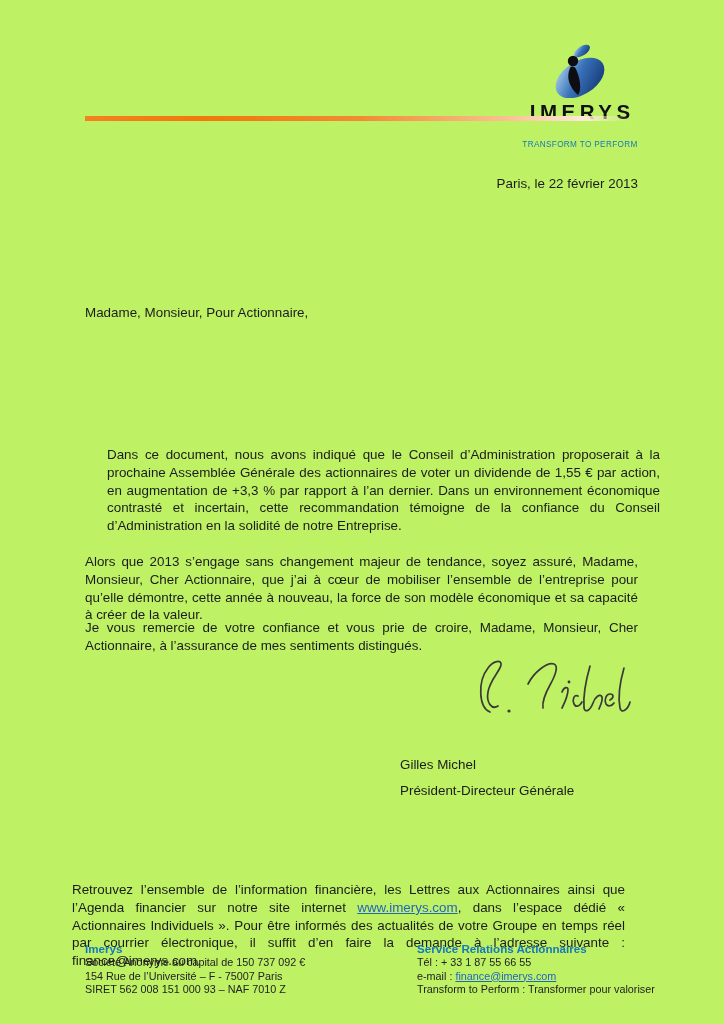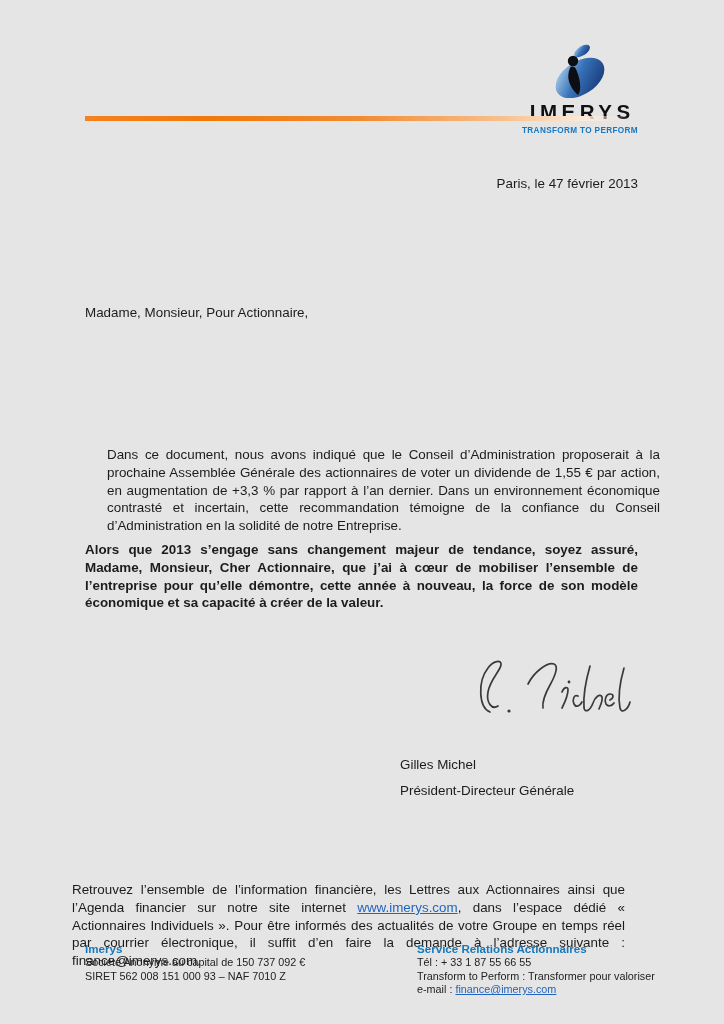--- a/index.html
+++ b/index.html
@@ -1,49 +1,49 @@
 <!DOCTYPE html>
 <html lang="fr"><head>
 <meta charset="utf-8">
 <style>
   html,body{margin:0;padding:0;background:#ffffff;}
   .page{
     position:relative;
     width:724px;height:1024px;
-    background:#e5e5e5;
+    background:#bef264;
     font-family:"Liberation Sans", sans-serif;
     color:#1c1c1c;
     overflow:hidden;
     margin:0 auto;
   }
   
   .logo-block{position:absolute;top:40px;right:86px;width:116px;text-align:center;}
   .logo-mark{display:block;margin:0 auto 2px auto;}
   .logo-wordmark{
     font-size:20.5px;font-weight:700;letter-spacing:4.5px;margin-right:-4.5px;
     color:#111114;white-space:nowrap;
   }
   .logo-tagline{
-    margin-top:2px;font-size:8.2px;font-weight:700;color:#1777c0;
+    margin-top:16px;font-size:8.2px;font-weight:400;color:#1777c0;
     letter-spacing:0.35px;white-space:nowrap;
   }
   .accent-rule{
     position:absolute;top:116px;left:85px;width:554px;height:5px;
     background:linear-gradient(90deg,#f58220 0%,#f0790a 22%,#f28c33 50%,#f8c190 76%,#fdeada 90%,rgba(255,255,255,0) 98%);
   }
   
   .date-line{
     position:absolute;top:176px;left:85px;width:553px;
     font-size:13.4px;text-align:right;
   }
   .salutation{position:absolute;top:305px;left:85px;width:553px;font-size:13.4px;}
   .para{position:absolute;left:85px;width:553px;font-size:13.4px;line-height:17.6px;text-align:justify;}
   .p1{top:363px;}
   .p2{top:433px;margin-left:22px;}
-  .p3{top:528px;font-weight:bold;}
+  .p3{top:540px;}
   .p4{top:606px;}
   .sig{position:absolute;left:462px;top:648px;}
   .signer{position:absolute;top:757px;left:400px;width:303px;text-align:left;font-size:13.4px;}
   .signer-title{margin-top:11px;}
   .info-para{position:absolute;top:868px;left:72px;width:553px;font-size:13.4px;line-height:17.6px;text-align:justify;}
   a.doc-link{color:#2365be;text-decoration:underline;cursor:pointer;}
   
   .footer-col{position:absolute;top:942px;font-size:10.8px;line-height:13.6px;color:#222;}
   .footer-col.left{left:85px;width:300px;}
   .footer-col.right{left:417px;width:290px;}
@@ -67,26 +67,27 @@
       <ellipse cx="40" cy="38" rx="27" ry="16.5" transform="rotate(-33 40 38)" fill="url(#ellgrad)"></ellipse>
       <circle cx="33" cy="21" r="5.2" fill="#0d0d12"></circle>
       <path d="M30,28 C26,37 29,47 38,55 C42,50 40,38 36,29 C34,26 31,26 30,28 Z" fill="#0d0d12"></path>
     </svg>
     <div class="logo-wordmark">IMERYS</div>
     <div class="logo-tagline">TRANSFORM TO PERFORM</div>
   </div>
 
   <div class="accent-rule"></div>
 
-  <div class="date-line">Paris, le 47 février 2013</div>
+  <div class="date-line">Paris, le 22 février 2013</div>
 
   <div class="salutation">Madame, Monsieur, Pour Actionnaire,</div>
 
   <p class="para p2">Dans ce document, nous avons indiqué que le Conseil d’Administration proposerait à la prochaine Assemblée Générale des actionnaires de voter un dividende de 1,55 € par action, en augmentation de +3,3 % par rapport à l’an dernier. Dans un environnement économique contrasté et incertain, cette recommandation témoigne de la confiance du Conseil d’Administration en la solidité de notre Entreprise.</p>
   <p class="para p3">Alors que 2013 s’engage sans changement majeur de tendance, soyez assuré, Madame, Monsieur, Cher Actionnaire, que j’ai à cœur de mobiliser l’ensemble de l’entreprise pour qu’elle démontre, cette année à nouveau, la force de son modèle économique et sa capacité à créer de la valeur.</p>
+  <p class="para p4">Je vous remercie de votre confiance et vous prie de croire, Madame, Monsieur, Cher Actionnaire, à l’assurance de mes sentiments distingués.</p>
 
   <svg class="sig" width="175" height="88" viewBox="0 0 175 88" fill="none" stroke="#3a3a3a" stroke-width="1.7" stroke-linecap="round" stroke-linejoin="round">
     <path d="M28,64 C17,60 15,34 26,20 C31,13 40,11 39,17 C38,23 28,32 26,44 C24,55 30,62 36,58"></path>
     <circle cx="47" cy="63" r="1.6" fill="#3a3a3a" stroke="none"></circle>
     <path d="M66,36 C72,24 85,14 92,16 C97,18 93,28 88,37 C83,46 80,54 81,60"></path>
     <path d="M100,44 C102,39 106,38 106,42 C106,48 102,56 100,60"></path>
     <circle cx="107" cy="34" r="1.4" fill="#3a3a3a" stroke="none"></circle>
     <path d="M116,48 C112,46 110,52 112,56 C114,60 118,58 120,54"></path>
     <path d="M128,18 C124,32 121,48 122,60 C123,65 128,63 131,55 C133,49 138,45 140,49 C141,53 138,58 137,61"></path>
     <path d="M148,52 C152,50 152,46 148,46 C144,46 142,52 144,56 C146,59 150,58 152,55"></path>
@@ -96,23 +97,24 @@
   <div class="signer">
     <div>Gilles Michel</div>
     <div class="signer-title">Président-Directeur Générale</div>
   </div>
 
   <p class="info-para"><span>Retrouvez l’ensemble de l’information financière, les Lettres aux Actionnaires ainsi que l’Agenda financier sur notre site internet </span><a class="doc-link">www.imerys.com</a><span>, dans l’espace dédié « Actionnaires Individuels ». Pour être informés des actualités de votre Groupe en temps réel par courrier électronique, il suffit d’en faire la demande à l’adresse suivante : finance@imerys.com.</span></p>
 
   <div class="footer-col left">
     <div class="col-title">Imerys</div>
     <div>Société Anonyme au capital de 150 737 092 €</div>
+    <div>154 Rue de l’Université – F - 75007 Paris</div>
     <div>SIRET 562 008 151 000 93 – NAF 7010 Z</div>
   </div>
 
   <div class="footer-col right">
     <div class="col-title">Service Relations Actionnaires</div>
     <div>Tél : + 33 1 87 55 66 55</div>
+    <div><span>e-mail : </span><a class="doc-link">finance@imerys.com</a></div>
     <div>Transform to Perform : Transformer pour valoriser</div>
-    <div><span>e-mail : </span><a class="doc-link">finance@imerys.com</a></div>
   </div>
 
 </div>
 
 </body></html>

